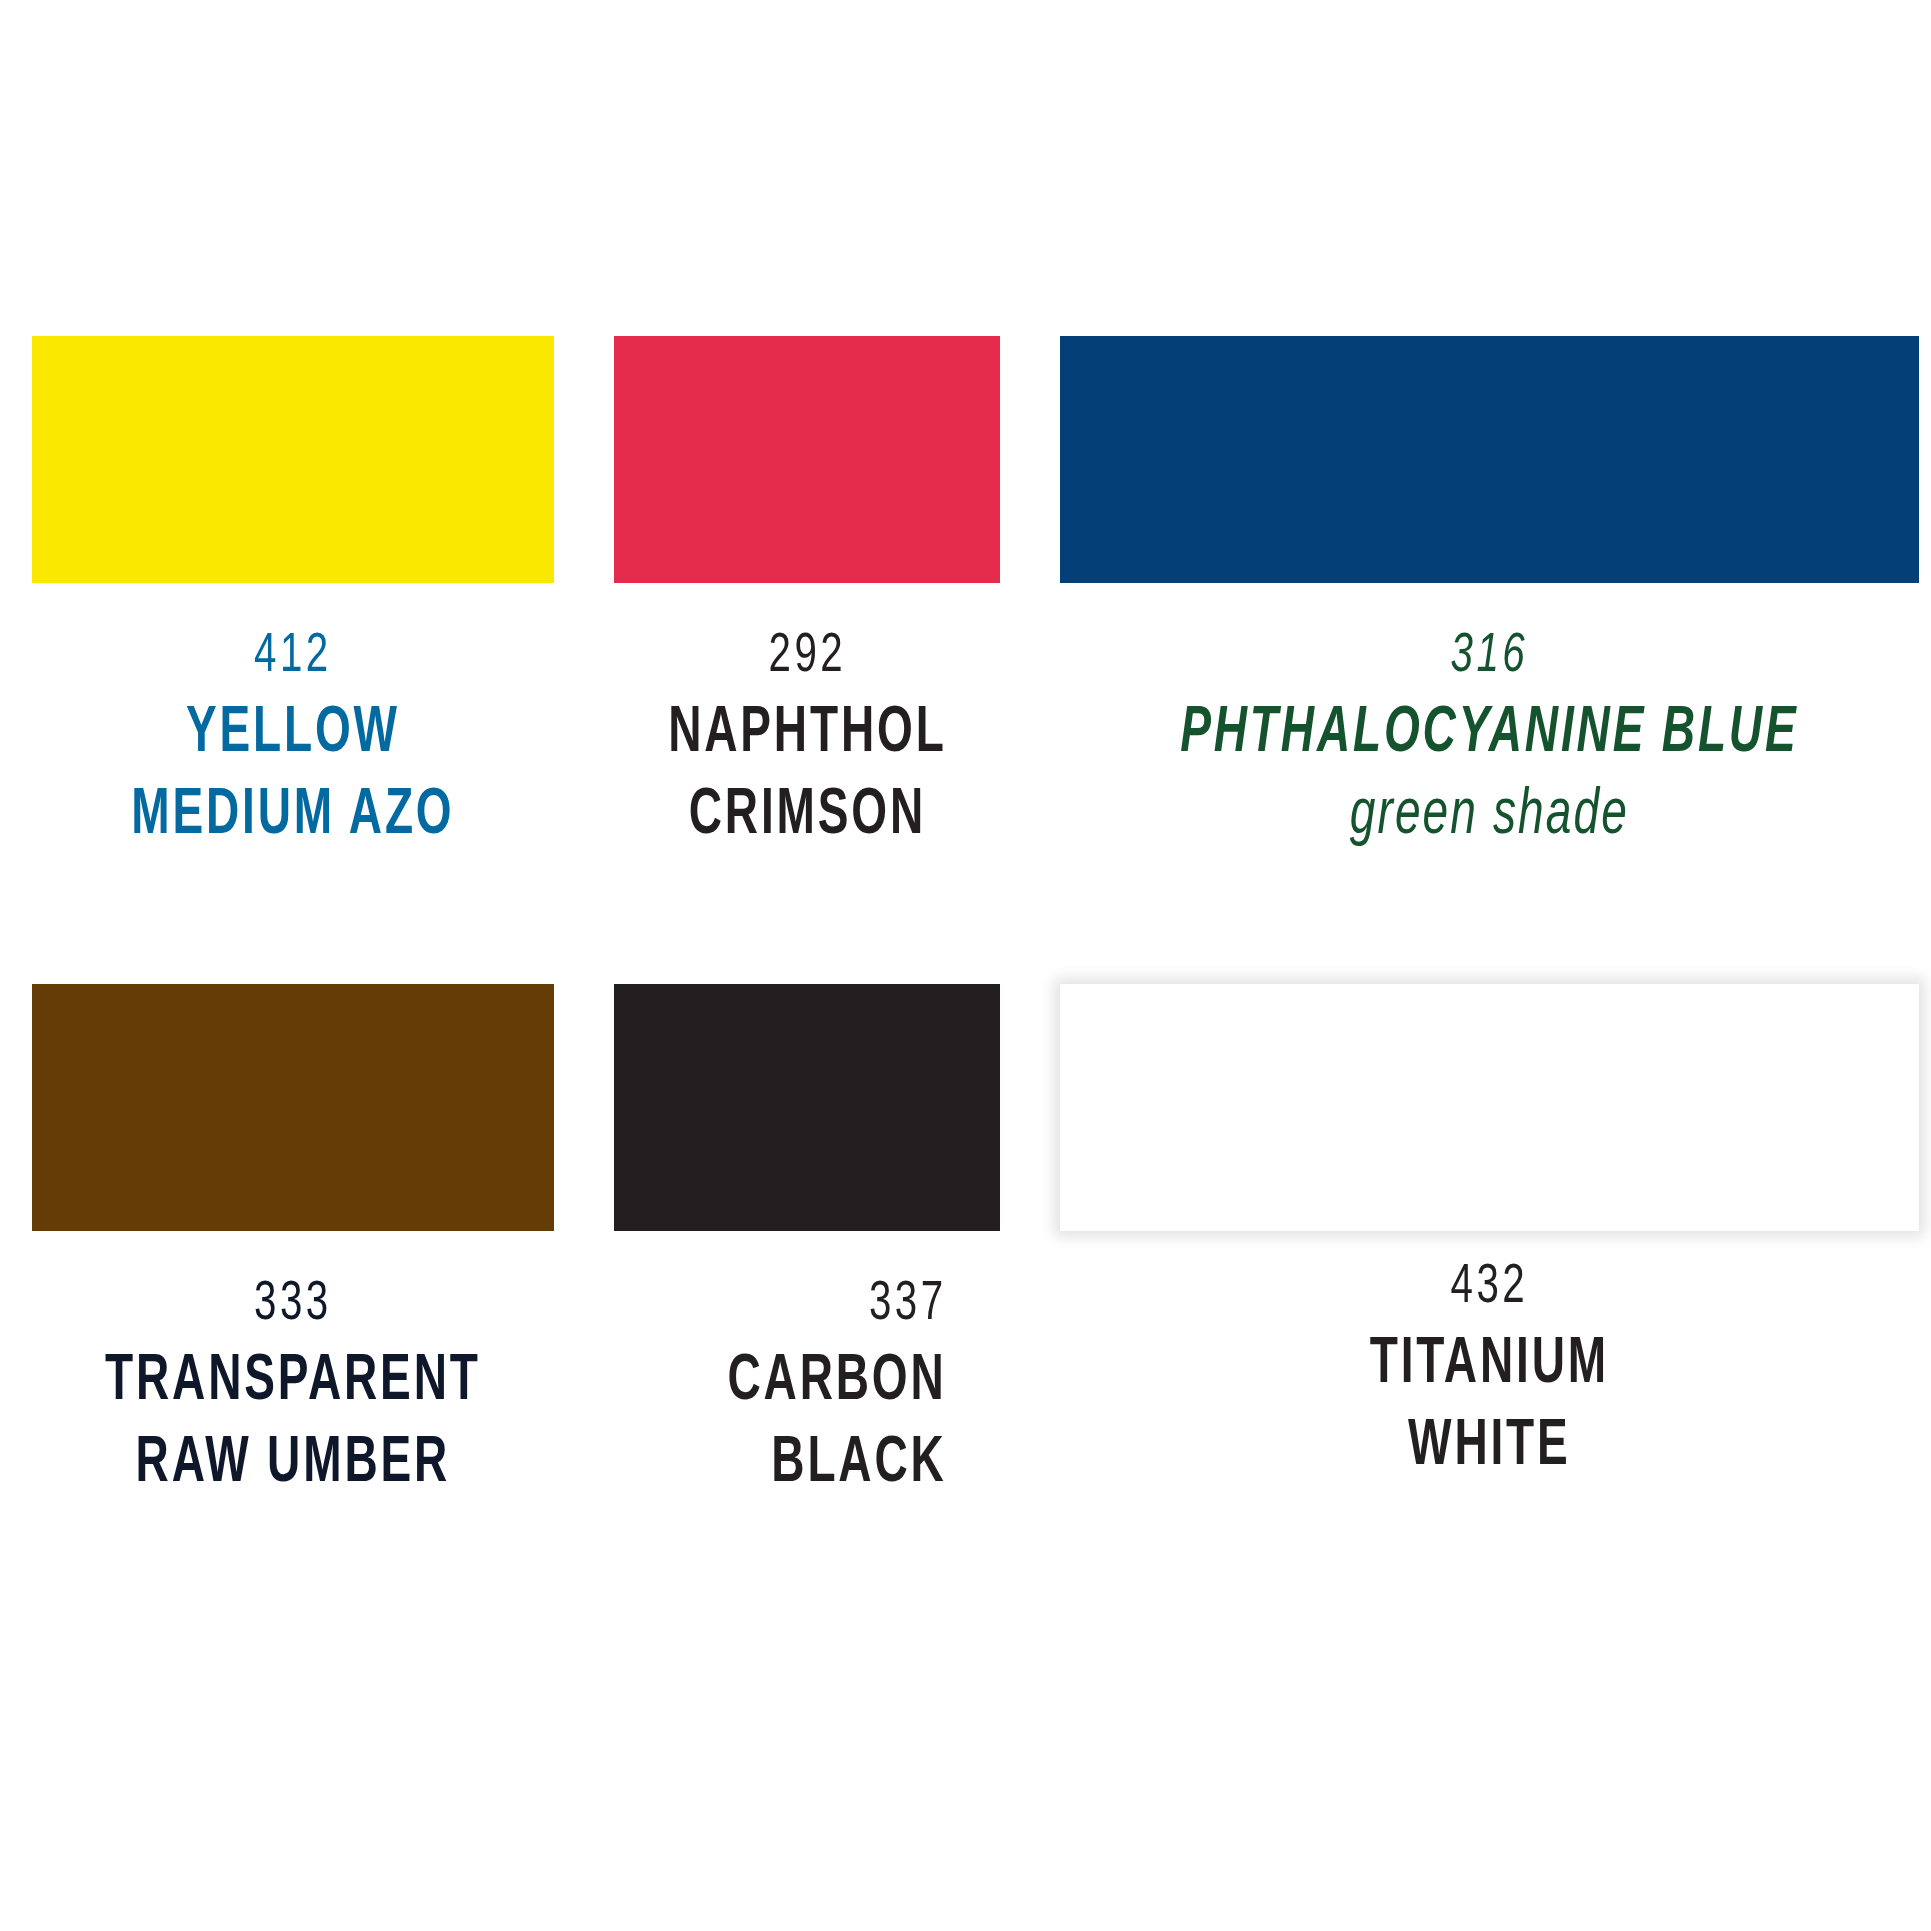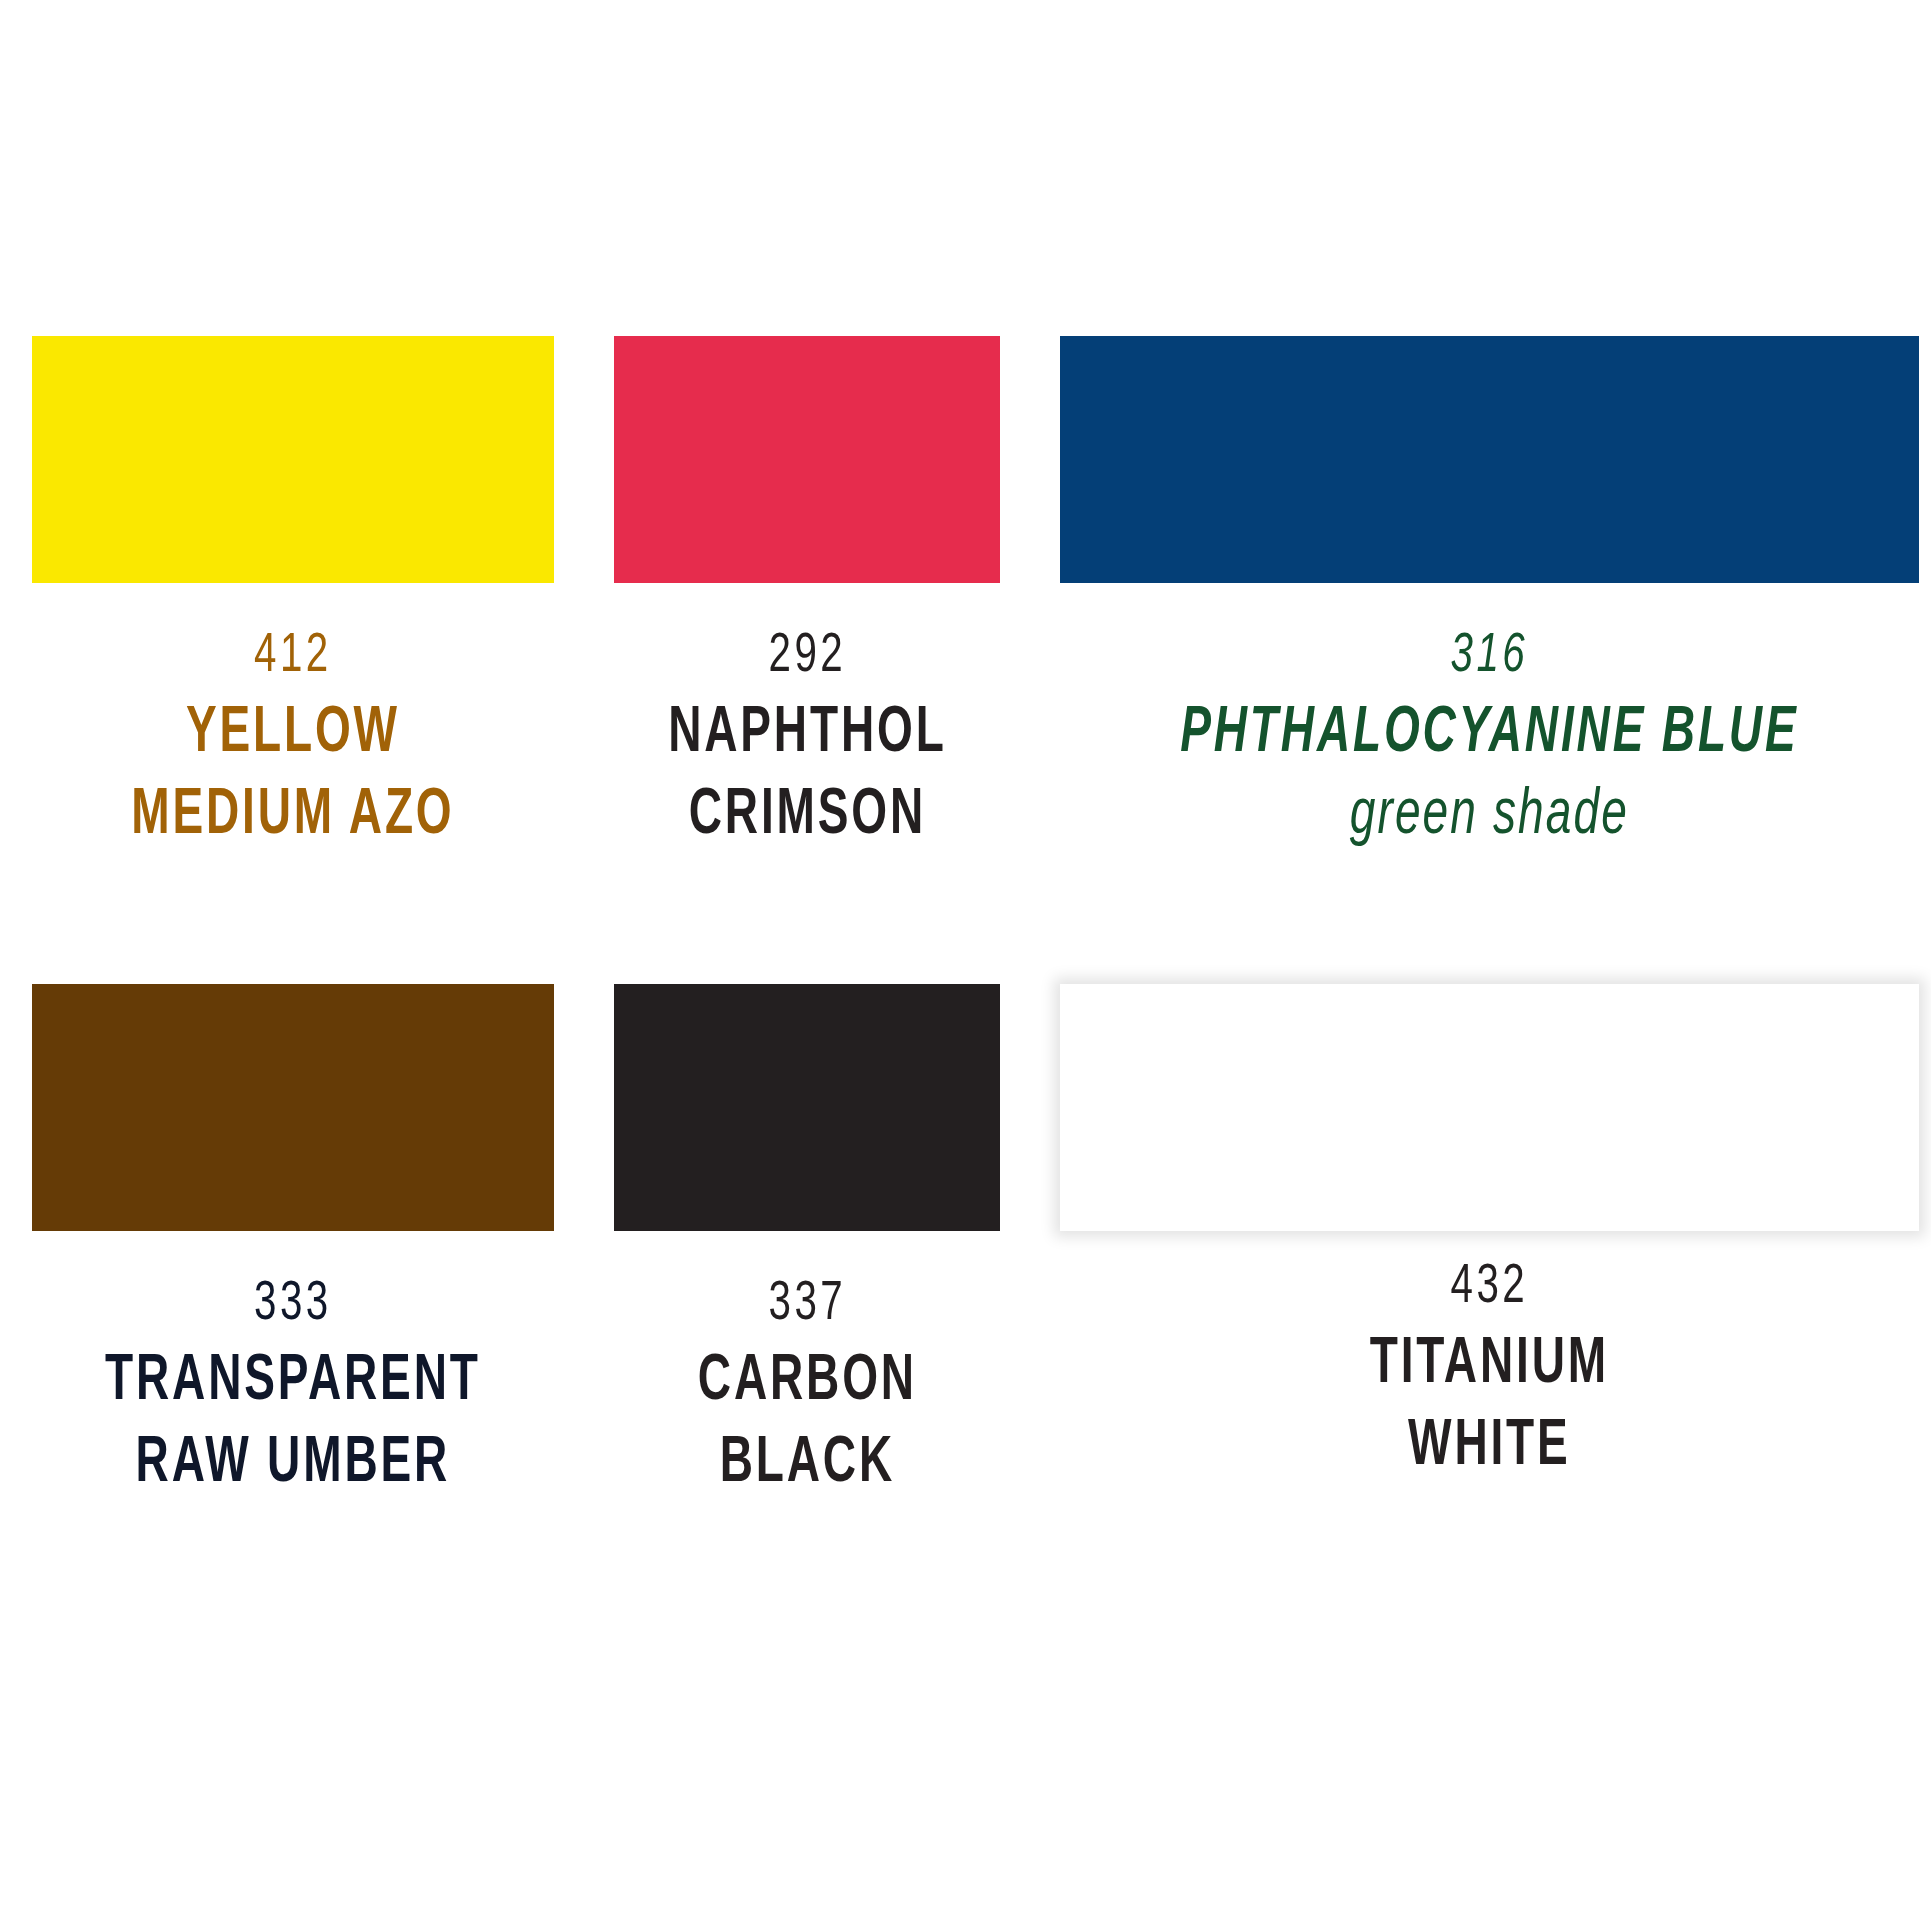--- a/index.html
+++ b/index.html
@@ -90,21 +90,21 @@
   }
 </style>
 </head>
 <body style="background-color: rgb(255, 255, 255);">
 
 <div id="swatch-sheet">
   <div class="swatch-grid">
 
     <div class="swatch-cell">
       <div class="swatch-chip" style="background-color: rgb(250, 232, 0);"></div>
-      <div class="swatch-labels" style="color: #a16207;">
+      <div class="swatch-labels" style="color: #0369a1;">
         <span class="swatch-code">412</span>
         <span class="swatch-name-line uppercase-line">YELLOW</span>
         <span class="swatch-name-line uppercase-line">MEDIUM AZO</span>
       </div>
     </div>
 
     <div class="swatch-cell">
       <div class="swatch-chip" style="background-color: rgb(230, 44, 77);"></div>
       <div class="swatch-labels" style="color: rgb(35, 31, 32); text-align: center;">
         <span class="swatch-code">292</span>
@@ -126,21 +126,21 @@
       <div class="swatch-chip" style="background-color: rgb(101, 59, 6);"></div>
       <div class="swatch-labels" style="color: #0f172a;">
         <span class="swatch-code">333</span>
         <span class="swatch-name-line uppercase-line">TRANSPARENT</span>
         <span class="swatch-name-line uppercase-line">RAW UMBER</span>
       </div>
     </div>
 
     <div class="swatch-cell">
       <div class="swatch-chip" style="background-color: rgb(35, 31, 32);"></div>
-      <div class="swatch-labels" style="color: rgb(35, 31, 32);">
+      <div class="swatch-labels" style="color: rgb(35, 31, 32); text-align: right;">
         <span class="swatch-code">337</span>
         <span class="swatch-name-line uppercase-line">CARBON</span>
         <span class="swatch-name-line uppercase-line">BLACK</span>
       </div>
     </div>
 
     <div class="swatch-cell">
       <div class="swatch-chip light-chip" style="background-color: rgb(255, 255, 255);"></div>
       <div class="swatch-labels" style="color: rgb(35, 31, 32); margin-top: 24px;">
         <span class="swatch-code">432</span>

